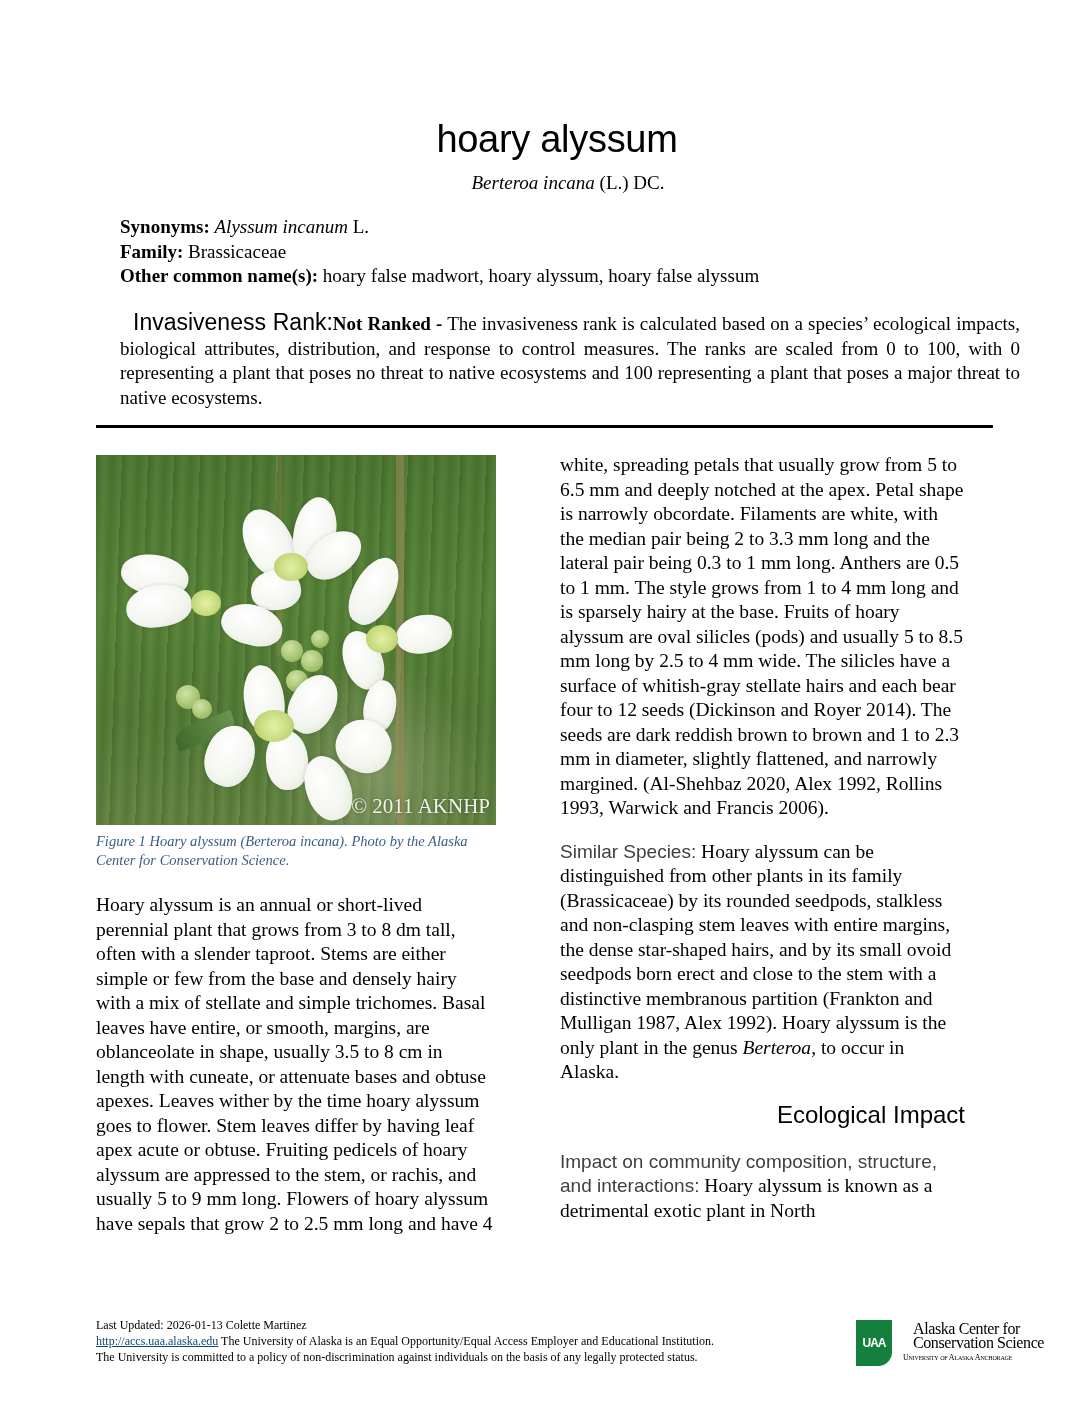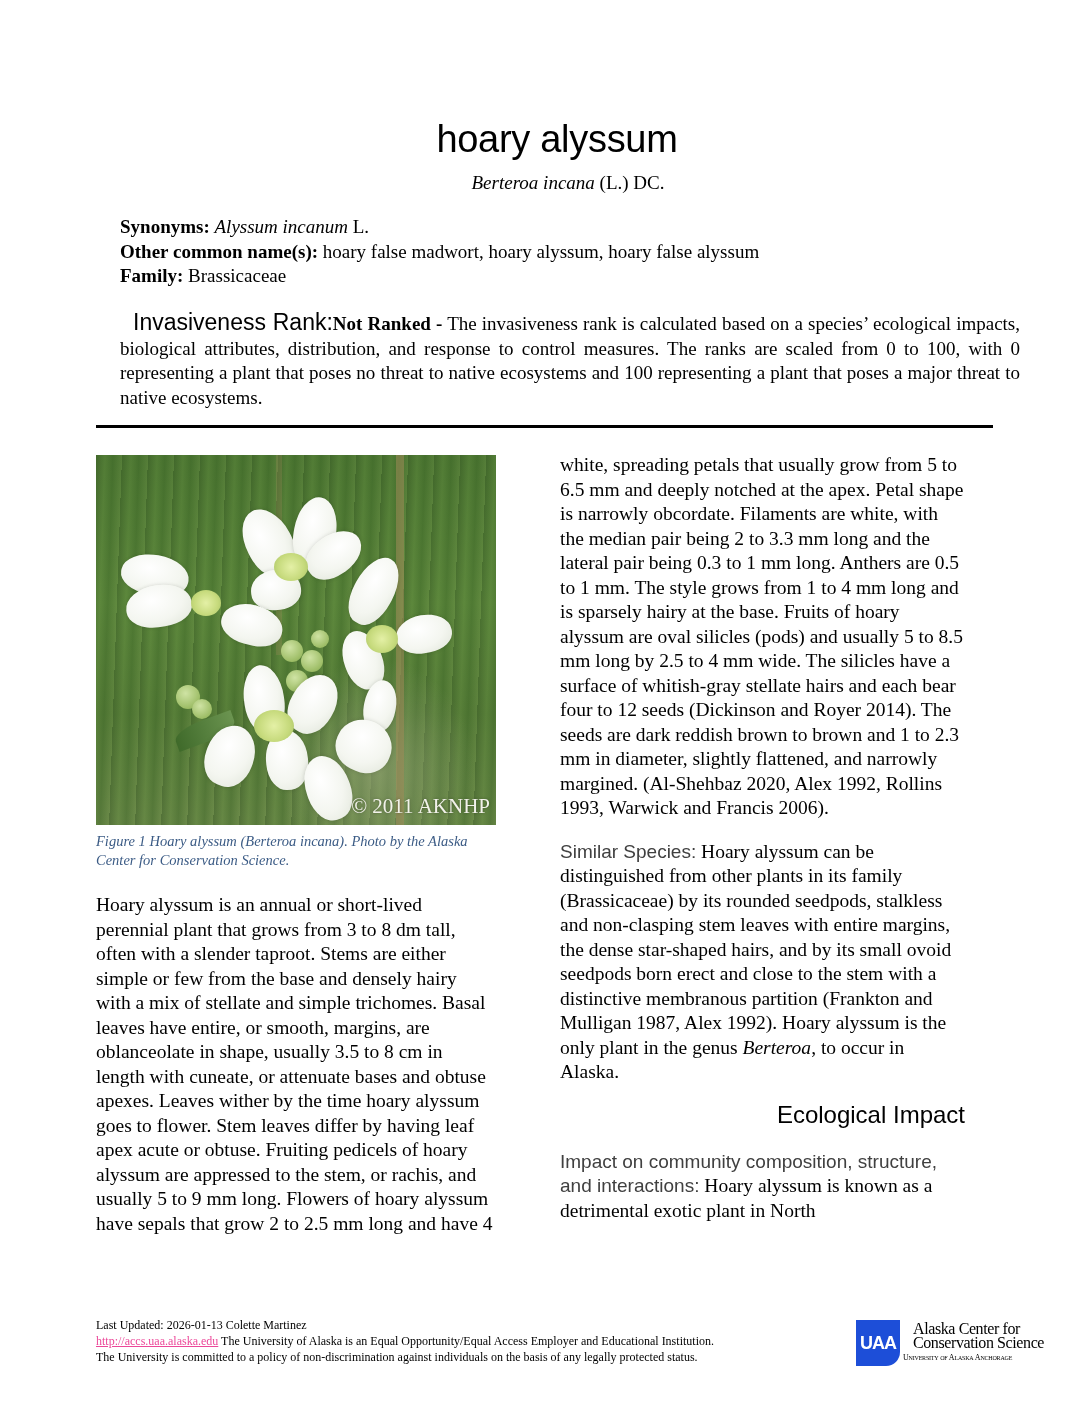--- a/index.html
+++ b/index.html
@@ -41,39 +41,39 @@
     .body-text { font-family: "Liberation Serif", "DejaVu Serif", serif; font-size: 19.5px; line-height: 24.5px; }
     #desc-left { margin-top: 23px; }
     #desc-right { margin-top: 0; }
 
     .subhead { font-family: "Liberation Sans", "DejaVu Sans", sans-serif; color: #404040; font-size: 19px; }
     #similar { margin-top: 19px; }
     #eco-head { margin-top: 13px; text-align: right; }
     #eco-text { margin-top: 18px; }
 
     #footer { position: absolute; top: 1317px; left: 96px; width: 620px; font-family: "Liberation Serif", "DejaVu Serif", serif; font-size: 12px; line-height: 16px; }
-    #footer a { color: #ec4899; }
+    #footer a { color: #0c4a6e; }
 
     #logo { position: absolute; top: 1320px; left: 856px; width: 180px; height: 48px; }
-    #logo-mark { position: absolute; left: 0; top: 0; width: 44px; height: 46px; background: #1d4ed8; color: #fff; font-family: "Liberation Sans", "DejaVu Sans", sans-serif; font-weight: bold; font-size: 18px; display: flex; align-items: center; justify-content: center; letter-spacing: -1px; border-radius: 0 0 14px 0; }
+    #logo-mark { position: absolute; left: 0; top: 0; width: 36px; height: 46px; background: #15803d; color: #fff; font-family: "Liberation Sans", "DejaVu Sans", sans-serif; font-weight: bold; font-size: 12px; display: flex; align-items: center; justify-content: center; letter-spacing: -1px; border-radius: 0 0 14px 0; }
     #logo-l1, #logo-l2 { position: absolute; left: 57px; font-family: Liberation Serif, serif; font-size: 16px; line-height: 14px; letter-spacing: -0.4px; white-space: nowrap; }
     #logo-l1 { top: 2px; }
     #logo-l2 { top: 16px; }
     #logo-l3 { position: absolute; left: 47px; top: 33px; font-family: "Liberation Serif", "DejaVu Serif", serif; font-size: 8px; letter-spacing: -0.2px; white-space: nowrap; font-variant: small-caps; }
   </style>
 </head>
 <body>
 
 <div id="title" class="sans">hoary alyssum</div>
 <div id="sci-name" class="serif"><i>Berteroa incana</i><span> (L.) DC.</span></div>
 
 <div id="meta" class="serif">
   <div class="row"><b>Synonyms:</b> <i>Alyssum incanum</i><span> L.</span></div>
+  <div class="row"><b>Family:</b><span> Brassicaceae</span></div>
   <div class="row"><b>Other common name(s):</b><span> hoary false madwort, hoary alyssum, hoary false alyssum</span></div>
-  <div class="row"><b>Family:</b><span> Brassicaceae</span></div>
 </div>
 
 <div id="rank" class="serif"><span class="sans rank-label">Invasiveness Rank:</span><b>Not Ranked -</b><span> The invasiveness rank is calculated based on a species’ ecological impacts, biological attributes, distribution, and response to control measures. The ranks are scaled from 0 to 100, with 0 representing a plant that poses no threat to native ecosystems and 100 representing a plant that poses a major threat to native ecosystems.</span></div>
 
 <div id="rule"></div>
 
 <div id="col-left">
   <div id="photo">
     <div class="stalk" style="left:300px;top:0;height:370px;"></div>
     <div class="stalk" style="left:180px;top:0;height:200px;width:6px;opacity:0.5;"></div>

